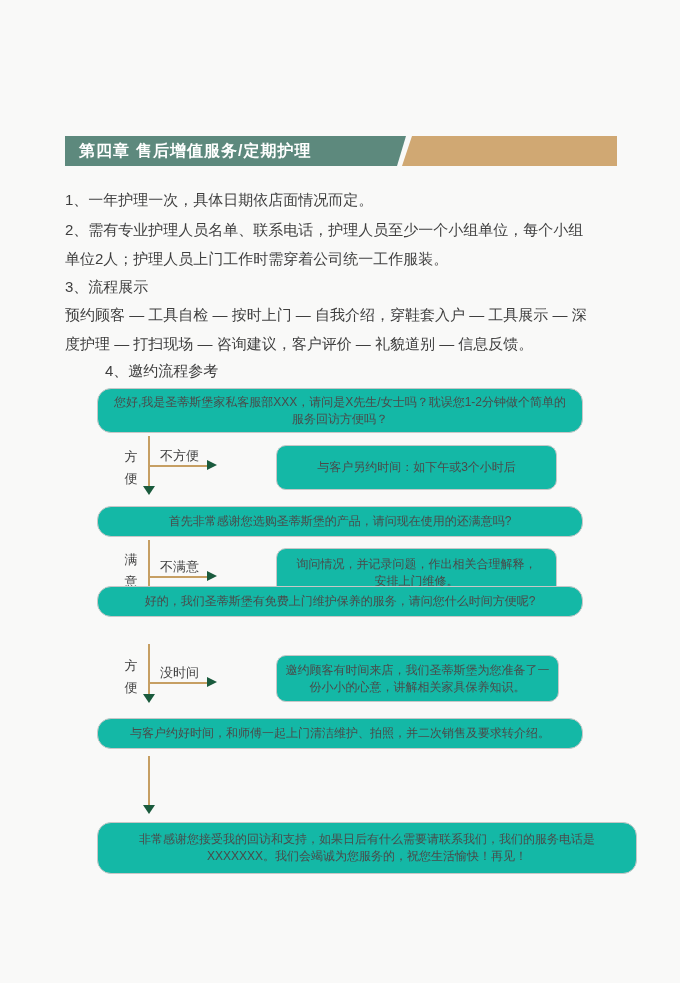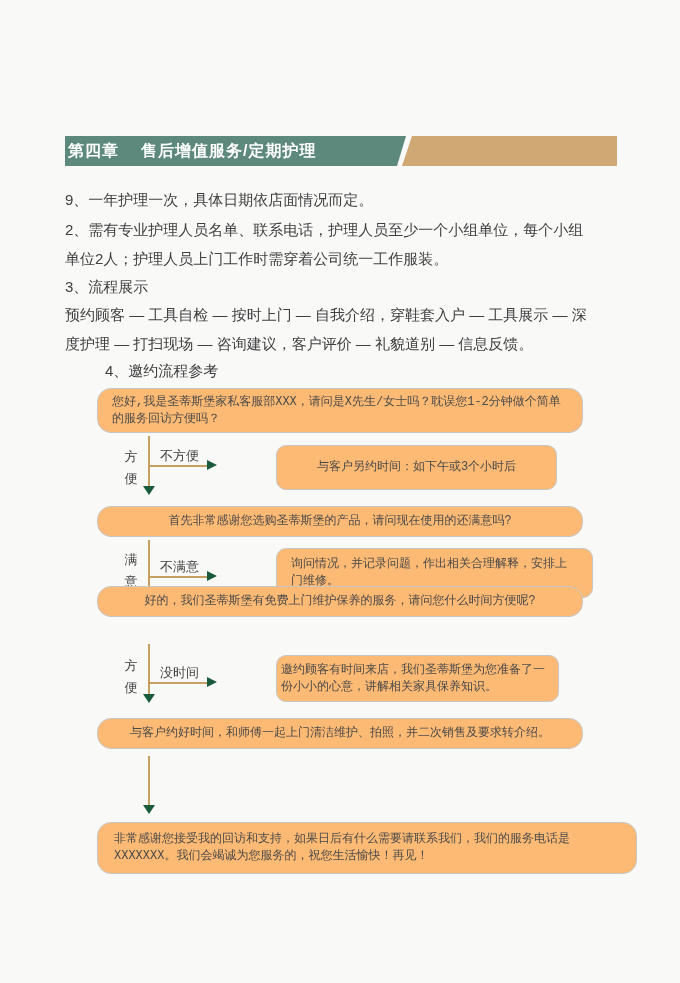--- a/index.html
+++ b/index.html
@@ -14,46 +14,45 @@
     background:#f9f9f8;
     overflow:hidden;
   }
   
   .header-teal{
     position:absolute;left:65px;top:136px;width:341px;height:30px;
     background:#5d897d;
     clip-path:polygon(0 0,100% 0,calc(100% - 9px) 100%,0 100%);
     display:flex;align-items:center;
     color:#ffffff;font-size:16px;font-weight:bold;letter-spacing:1px;
-    padding-left:3px;box-sizing:border-box;
+    padding-left:14px;box-sizing:border-box;
   }
   .header-teal .title-chapter{white-space:nowrap;}
-  .header-teal .title-main{margin-left:22px;white-space:nowrap;}
+  .header-teal .title-main{margin-left:6px;white-space:nowrap;}
   .header-tan{
     position:absolute;left:402px;top:136px;width:215px;height:30px;
     background:#d0a873;
     clip-path:polygon(10px 0,100% 0,100% 100%,0 100%);
   }
   
   .para{
     position:absolute;left:65px;width:532px;
     font-size:15px;line-height:29px;color:#3f3f3f;
   }
   
   .flow-box{
     position:absolute;
-    background:#fdba74;
+    background:#14b8a6;
     border:1px solid #c7c7c7;
     border-radius:14px;
     display:flex;align-items:center;justify-content:center;
-    text-align:left;
+    text-align:center;
     font-size:12px;line-height:17px;color:#4a4a4a;
     box-sizing:border-box;
     padding:0 14px;
-    font-family:Liberation Mono, monospace;
   }
   .flow-box.small{border-radius:10px;margin-left:44px;}
   .vline{position:absolute;width:2px;background:#c69f63;}
   .down-arrowhead{
     position:absolute;width:0;height:0;
     border-left:6px solid transparent;border-right:6px solid transparent;
     border-top:9px solid #1a5b3d;
   }
   .hline{position:absolute;height:2px;background:#c69f63;}
   .right-arrowhead{
@@ -72,21 +71,21 @@
 <body>
 
 <div class="page">
 
   <div class="header-teal">
     <span class="title-chapter">第四章</span>
     <span class="title-main">售后增值服务/定期护理</span>
   </div>
   <div class="header-tan"></div>
 
-  <div class="para" style="top:185px;">9、一年护理一次，具体日期依店面情况而定。</div>
+  <div class="para" style="top:185px;">1、一年护理一次，具体日期依店面情况而定。</div>
   <div class="para" style="top:215px;">2、需有专业护理人员名单、联系电话，护理人员至少一个小组单位，每个小组单位2人；护理人员上门工作时需穿着公司统一工作服装。</div>
   <div class="para" style="top:272px;">3、流程展示</div>
   <div class="para" style="top:300px;">预约顾客 — 工具自检 — 按时上门 — 自我介绍，穿鞋套入户 — 工具展示 — 深度护理 — 打扫现场 — 咨询建议，客户评价 — 礼貌道别 — 信息反馈。</div>
   <div class="para" style="top:356px;margin-left:40px;">4、邀约流程参考</div>
 
   <div class="flow-box" style="left:97px;top:388px;width:486px;height:45px;">您好,我是圣蒂斯堡家私客服部XXX，请问是X先生/女士吗？耽误您1-2分钟做个简单的服务回访方便吗？</div>
 
   <div class="vline" style="left:148px;top:436px;height:51px;"></div>
   <div class="down-arrowhead" style="left:143px;top:486px;"></div>
   <div class="vlabel" style="left:123px;top:446px;">方便</div>
@@ -96,21 +95,21 @@
   <div class="flow-box small" style="left:232px;top:445px;width:281px;height:45px;">与客户另约时间：如下午或3个小时后</div>
 
   <div class="flow-box" style="left:97px;top:506px;width:486px;height:31px;">首先非常感谢您选购圣蒂斯堡的产品，请问现在使用的还满意吗?</div>
 
   <div class="vline" style="left:148px;top:540px;height:49px;"></div>
   <div class="down-arrowhead" style="left:143px;top:589px;"></div>
   <div class="vlabel" style="left:123px;top:549px;">满意</div>
   <div class="hline" style="left:150px;top:576px;width:57px;"></div>
   <div class="right-arrowhead" style="left:207px;top:571px;"></div>
   <div class="hlabel" style="left:160px;top:558px;">不满意</div>
-  <div class="flow-box small" style="left:232px;top:548px;width:317px;height:50px;">询问情况，并记录问题，作出相关合理解释，安排上门维修。</div>
+  <div class="flow-box small" style="left:232px;top:548px;width:281px;height:50px;">询问情况，并记录问题，作出相关合理解释，安排上门维修。</div>
 
   <div class="flow-box" style="left:97px;top:586px;width:486px;height:31px;">好的，我们圣蒂斯堡有免费上门维护保养的服务，请问您什么时间方便呢?</div>
 
   <div class="vline" style="left:148px;top:644px;height:50px;"></div>
   <div class="down-arrowhead" style="left:143px;top:694px;"></div>
   <div class="vlabel" style="left:123px;top:655px;">方便</div>
   <div class="hline" style="left:150px;top:682px;width:57px;"></div>
   <div class="right-arrowhead" style="left:207px;top:677px;"></div>
   <div class="hlabel" style="left:160px;top:664px;">没时间</div>
   <div class="flow-box" style="left:97px;top:718px;width:486px;height:31px;">与客户约好时间，和师傅一起上门清洁维护、拍照，并二次销售及要求转介绍。</div>

